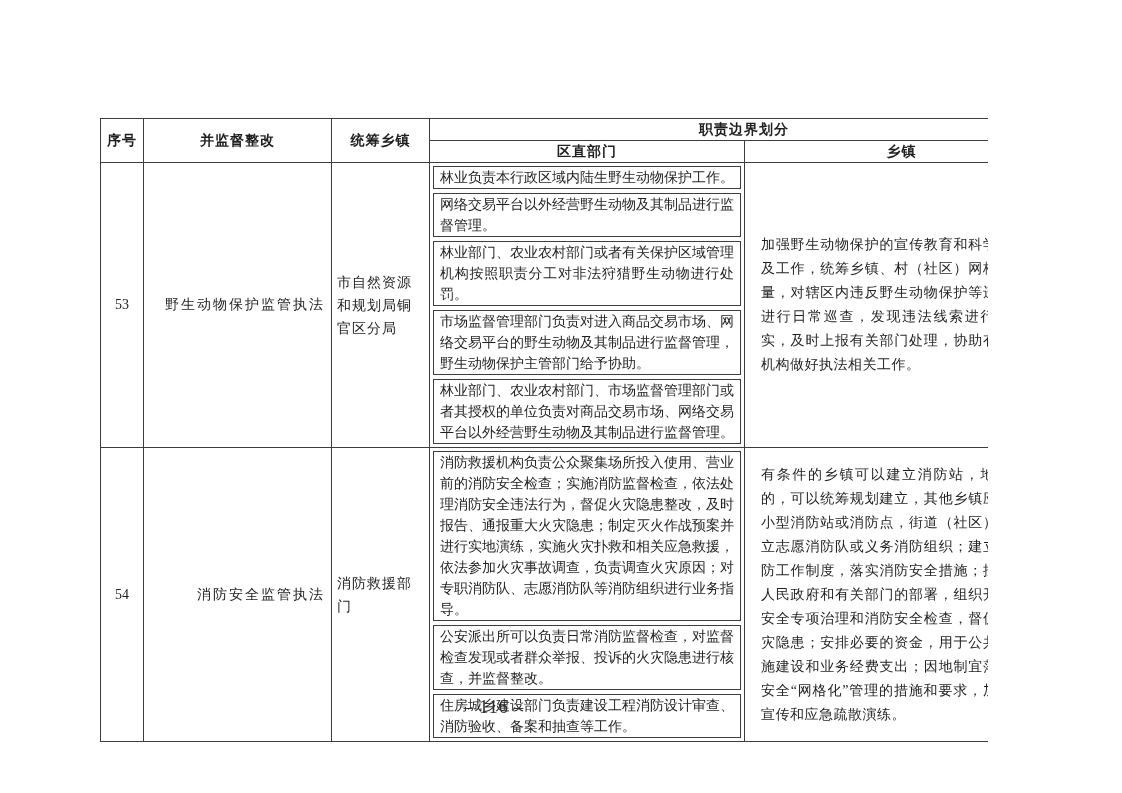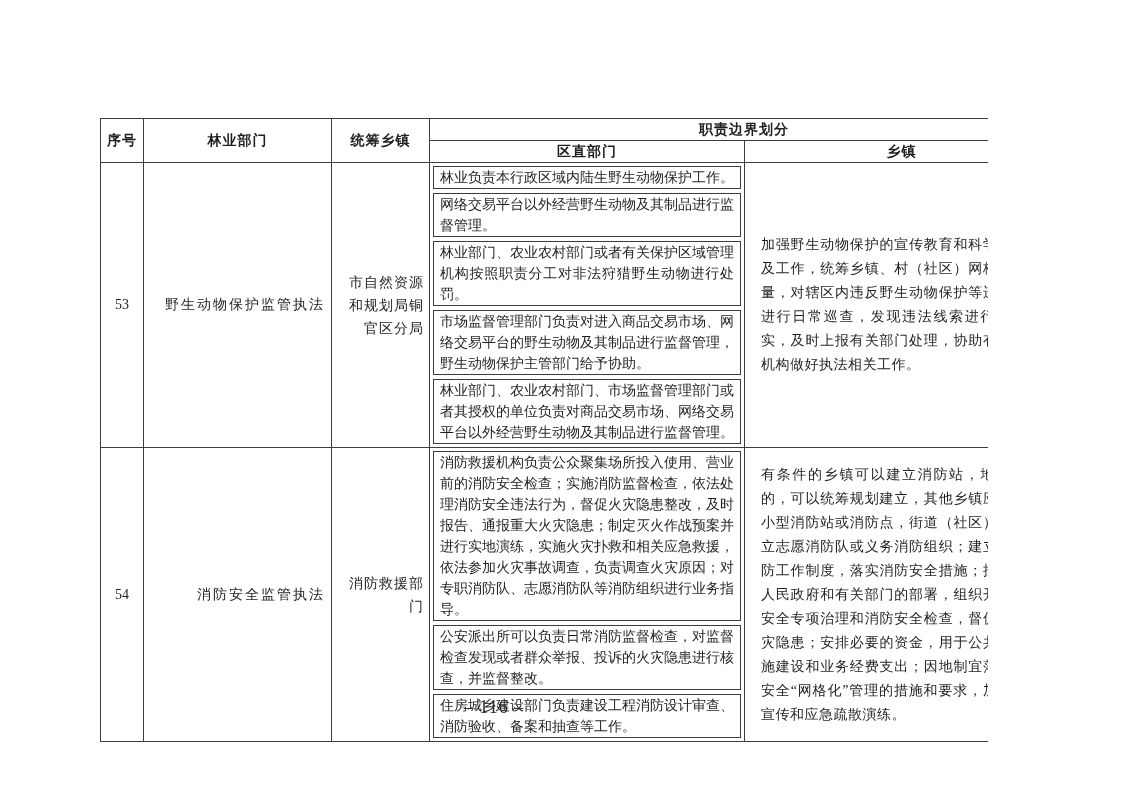--- a/index.html
+++ b/index.html
@@ -40,21 +40,21 @@
     font-size: 14px;
     padding: 2px;
     border-radius: 7px;
   }
   td.cell-item {
     text-align: right;
     padding: 2px 6px 2px 9px;
     letter-spacing: 2px;
   }
   td.cell-lead {
-    text-align: right;
+    text-align: left;
     padding: 20px 5px;
     letter-spacing: 1px;
     line-height: 23px;
   }
   td.cell-district {
     vertical-align: top;
     padding: 2px;
   }
   .duty-box {
     border: 1px solid #3d3d3d;
@@ -92,21 +92,21 @@
     <colgroup>
       <col style="width:43px">
       <col style="width:188px">
       <col style="width:98px">
       <col style="width:315px">
       <col style="width:314px">
     </colgroup>
     <thead>
       <tr>
         <th class="hdr" rowspan="2">序号</th>
-        <th class="hdr" rowspan="2">林业部门</th>
+        <th class="hdr" rowspan="2">并监督整改</th>
         <th class="hdr" rowspan="2">统筹乡镇</th>
         <th class="hdr" colspan="2">职责边界划分</th>
       </tr>
       <tr>
         <th class="hdr">区直部门</th>
         <th class="hdr">乡镇</th>
       </tr>
     </thead>
     <tbody>
       <tr>

